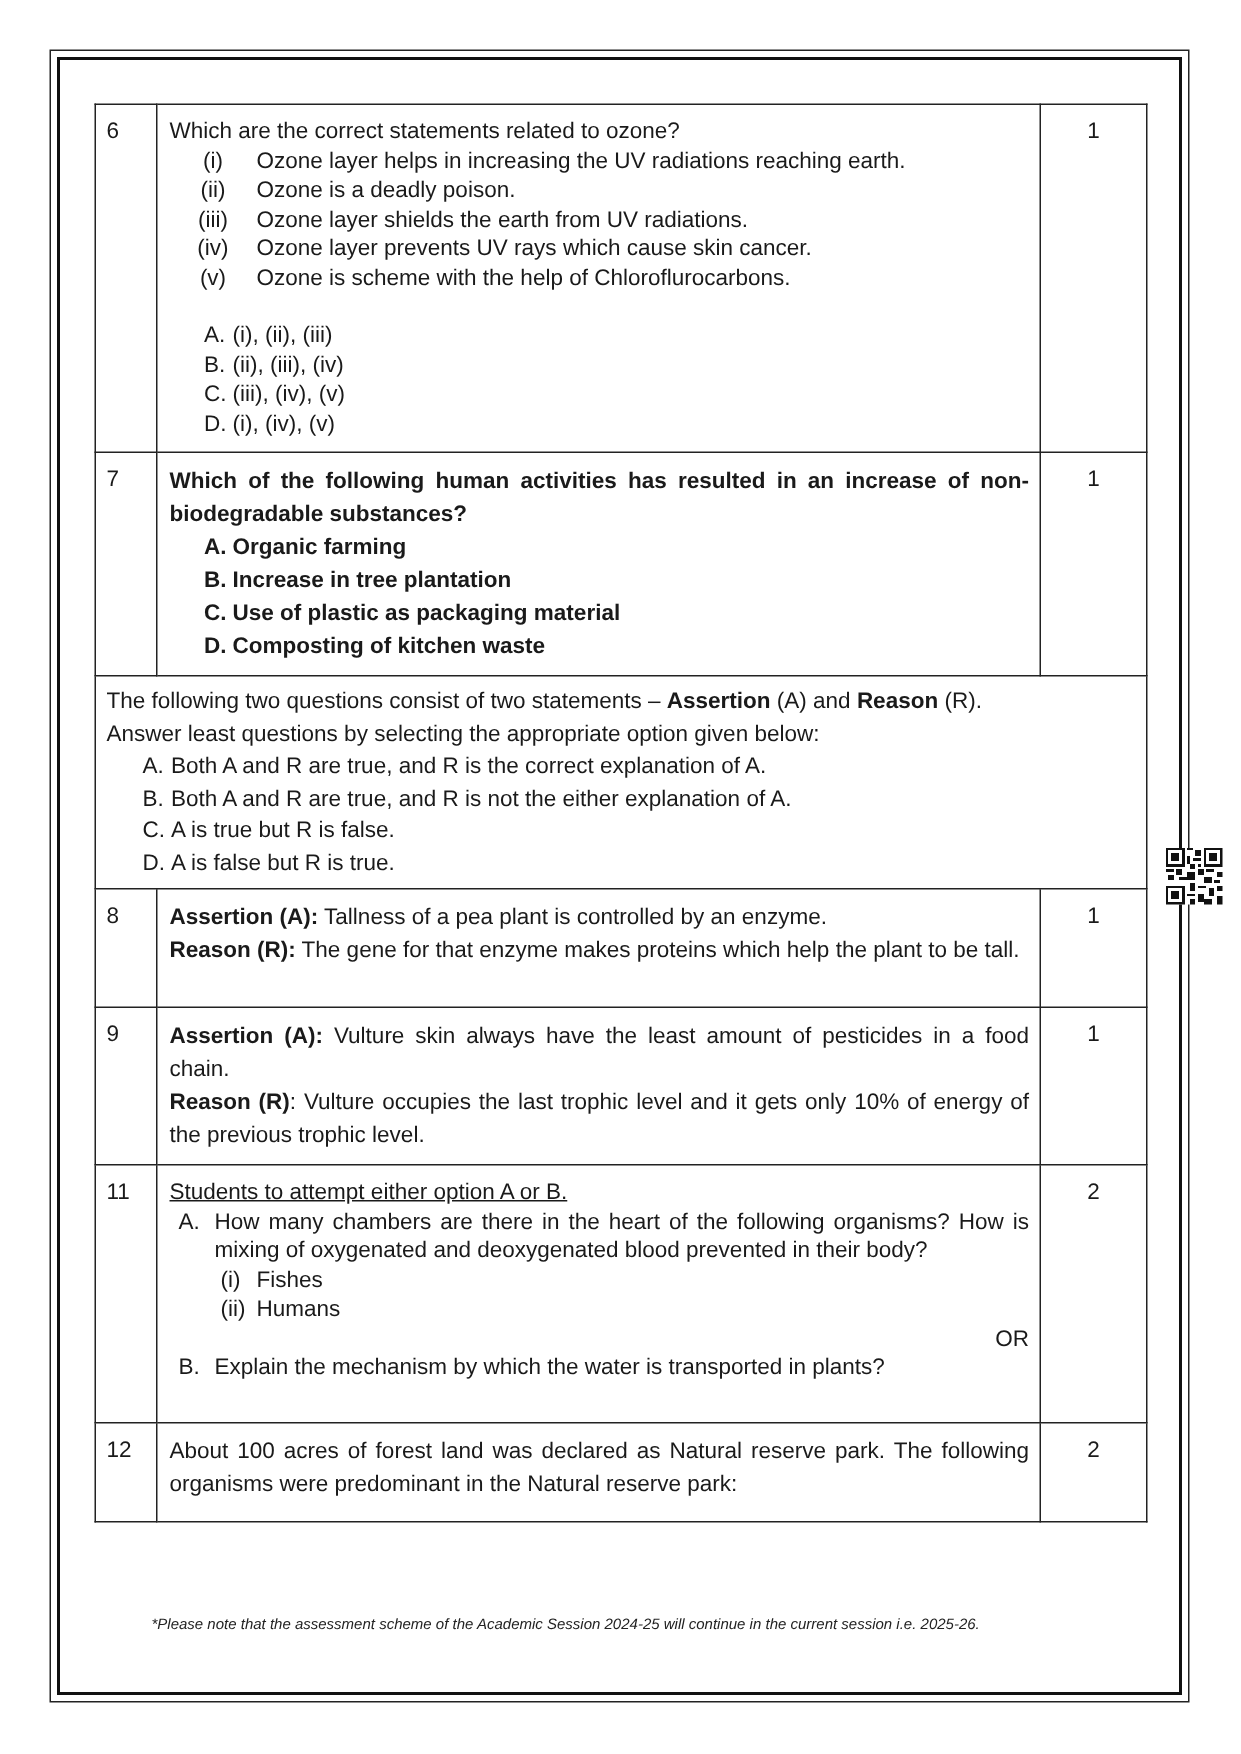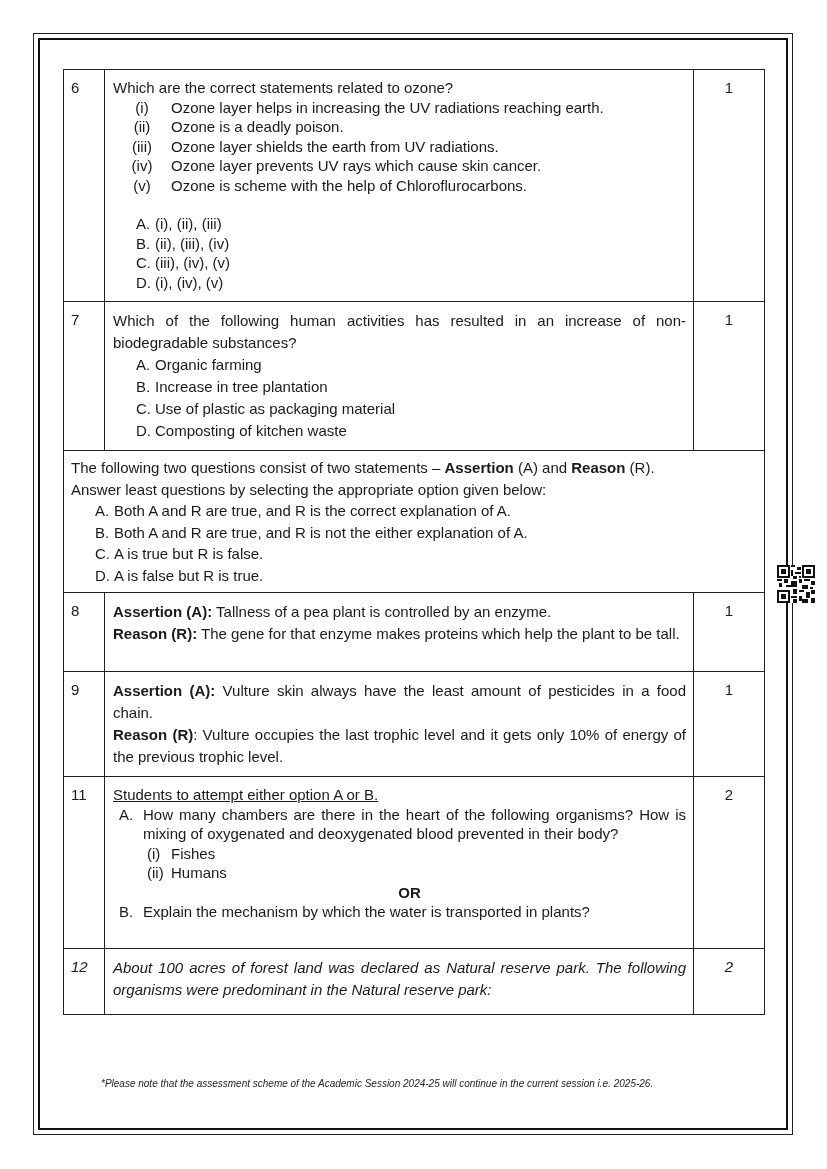--- a/index.html
+++ b/index.html
@@ -21,31 +21,31 @@
   .justify { text-align:justify; }
   .stmt { display:flex; line-height:19.5px; }
   .stmt .rn { width:58px; text-align:center; flex:none; }
   .opt { display:flex; padding-left:23px; }
   .opt .ol { width:19px; flex:none; }
   .gap { height:19px; }
   .instr { padding:6px 6px 6px 7px !important; line-height:21.5px; }
   .instr .opt { padding-left:24px; }
   b { font-weight:bold; }
   .underline-i { text-decoration:underline; }
-  .or { text-align:center; font-weight:bold; padding-left:20px; }
+  .or { text-align:right; font-weight:normal; padding-left:20px; }
   .sub { padding-left:34px; display:flex; }
   .sub .sl { width:24px; flex:none; }
   .optA { display:flex; padding-left:6px; }
   .optA .ol { width:24px; flex:none; }
   .footnote { position:absolute; left:101px; top:1077px; width:640px; font-size:10px;
               font-style:italic; line-height:14px; color:#222; }
   .qr { position:absolute; left:777px; top:565px; width:38px; height:38px; }
   .r6 { height:232px; } .r7 { height:145px; } .rI { height:138px; }
   .r8 { height:79px; } .r9 { height:102px; } .r10 { height:52px; }
-  .r11 { height:172px; } .r12 { height:66px;font-style:italic; }
+  .r11 { height:172px; } .r12 { height:66px; }
 </style>
 </head>
 <body>
 
 <div class="frame-outer"></div>
 <div class="frame-inner"></div>
 
 <table class="qtable">
   <colgroup>
       <col class="c-no">
@@ -94,21 +94,21 @@
       <div class="opt">
             <span class="ol">D.</span>
             <span>(i), (iv), (v)</span>
           </div>
     </td>
     <td class="mark">1</td>
   </tr>
 
   <tr class="r7">
     <td class="num">7</td>
-    <td class="qbody" style="line-height:22px;">
+    <td class="qbody" style="line-height:22px;font-weight:bold;">
       <div class="justify">Which of the following human activities has resulted in an increase of non-biodegradable substances?</div>
       <div class="opt">
             <span class="ol">A.</span>
             <span>Organic farming</span>
           </div>
       <div class="opt">
             <span class="ol">B.</span>
             <span>Increase in tree plantation</span>
           </div>
       <div class="opt">

